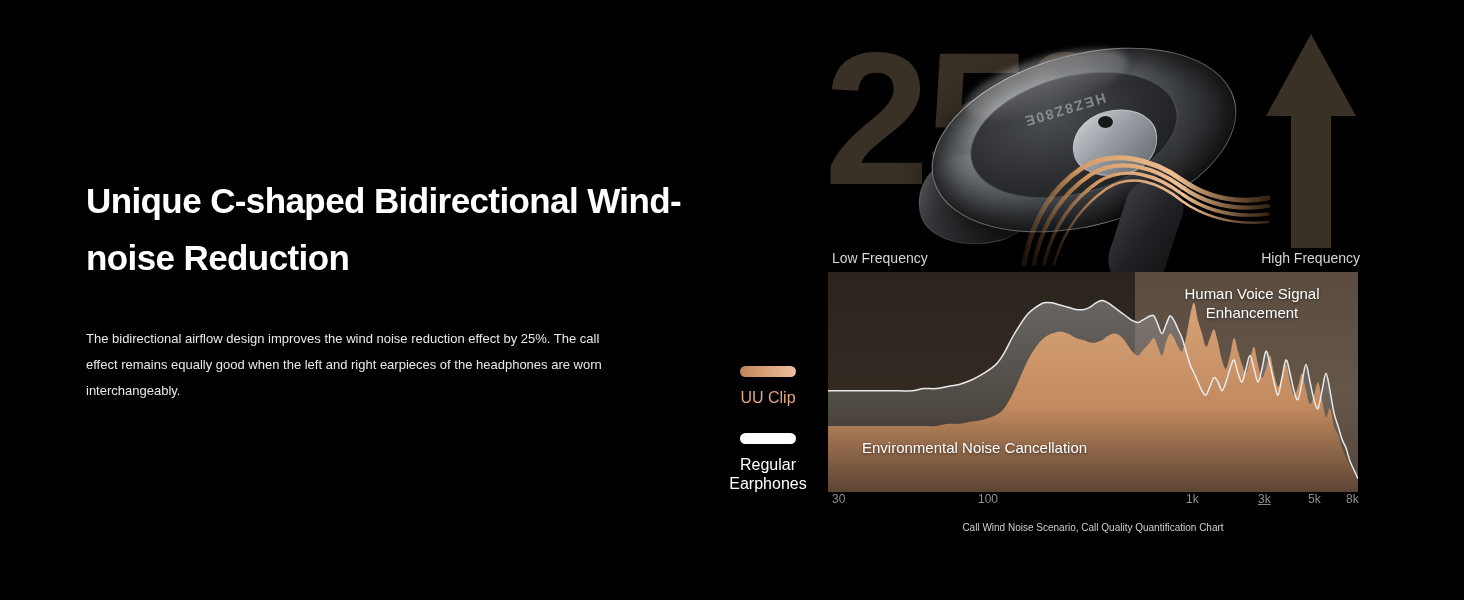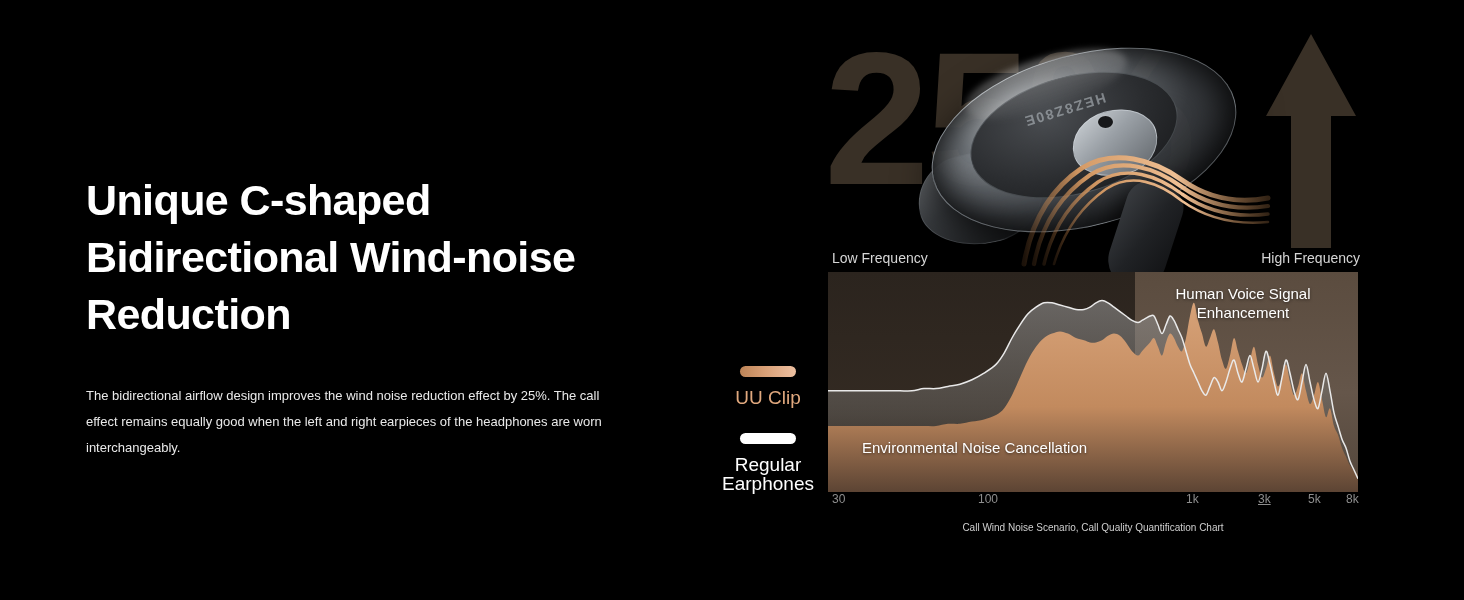--- a/index.html
+++ b/index.html
@@ -7,37 +7,37 @@
   body{
     width:1464px; height:600px;
     font-family:"Liberation Sans", sans-serif;
     color:#fff; overflow:hidden; position:relative;
   }
   .stage{ position:absolute; inset:0; background:#000; }
 
   
   .copy{ position:absolute; left:86px; top:172px; width:600px; }
   .headline{
-    font-size:43px; line-height:57px; font-weight:700;
+    font-size:35px; line-height:57px; font-weight:700;
     letter-spacing:-0.6px; color:#ffffff;
   }
   .body-copy{
     margin-top:40px; font-size:13px; line-height:26px;
     color:#e9e9e9; font-weight:400; width:540px;
   }
 
   
   .legend{ position:absolute; left:716px; top:366px; width:104px; text-align:center; }
   .legend-group{ margin-bottom:26px; }
   .swatch{
     width:56px; height:11px; border-radius:6px; margin:0 auto 11px auto;
   }
   .swatch-uu{ background:linear-gradient(90deg,#bd8457 0%,#d9a077 45%,#edc0a1 100%); }
   .swatch-reg{ background:#ffffff; }
-  .legend-label{ font-size:19px; line-height:19px; }
+  .legend-label{ font-size:16px; line-height:19px; }
   .legend-label.uu{ color:#e0a87e; }
   .legend-label.reg{ color:#ffffff; }
 
   
   .panel{ position:absolute; left:828px; top:0px; width:532px; height:600px; }
 
   
   .watermark{
     position:absolute; left:0px; top:26px; width:532px; height:230px;
     overflow:hidden;
@@ -130,21 +130,21 @@
   .plot-bg-right{
     position:absolute; left:307px; top:0; width:223px; height:220px;
     background:linear-gradient(180deg,#5b4c3f 0%,#65564a 55%,#53463b 100%);
   }
   .plot svg{ position:absolute; left:0; top:0; }
   .plot-label{
     position:absolute; color:#ffffff; font-size:15px; line-height:19px;
     text-shadow:0 1px 3px rgba(0,0,0,0.55);
   }
   .label-env{ left:34px; top:166px; }
-  .label-voice{ left:305px; top:12px; width:220px; text-align:center; }
+  .label-voice{ left:314px; top:12px; width:220px; text-align:center; }
 
   
   .xaxis{ position:absolute; left:0px; top:492px; width:530px; height:22px; }
   .xtick{ position:absolute; top:0; font-size:12px; color:#8e8e8e; }
 
   .caption{
     position:absolute; left:0px; top:522px; width:530px; text-align:center;
     font-size:10px; color:#cfcfcf;
   }
 </style>

